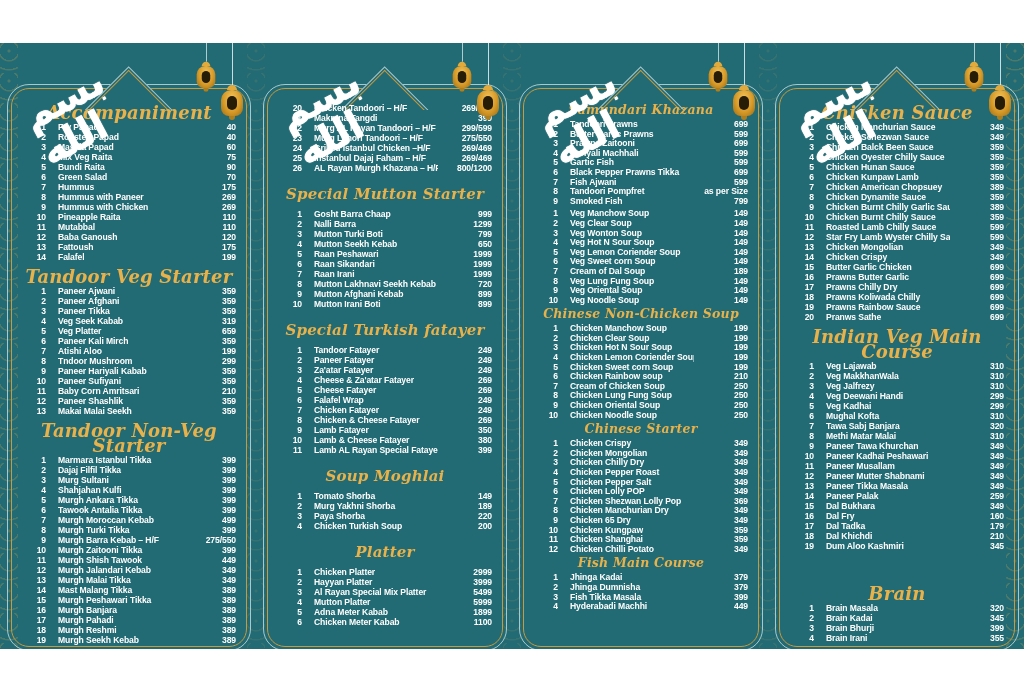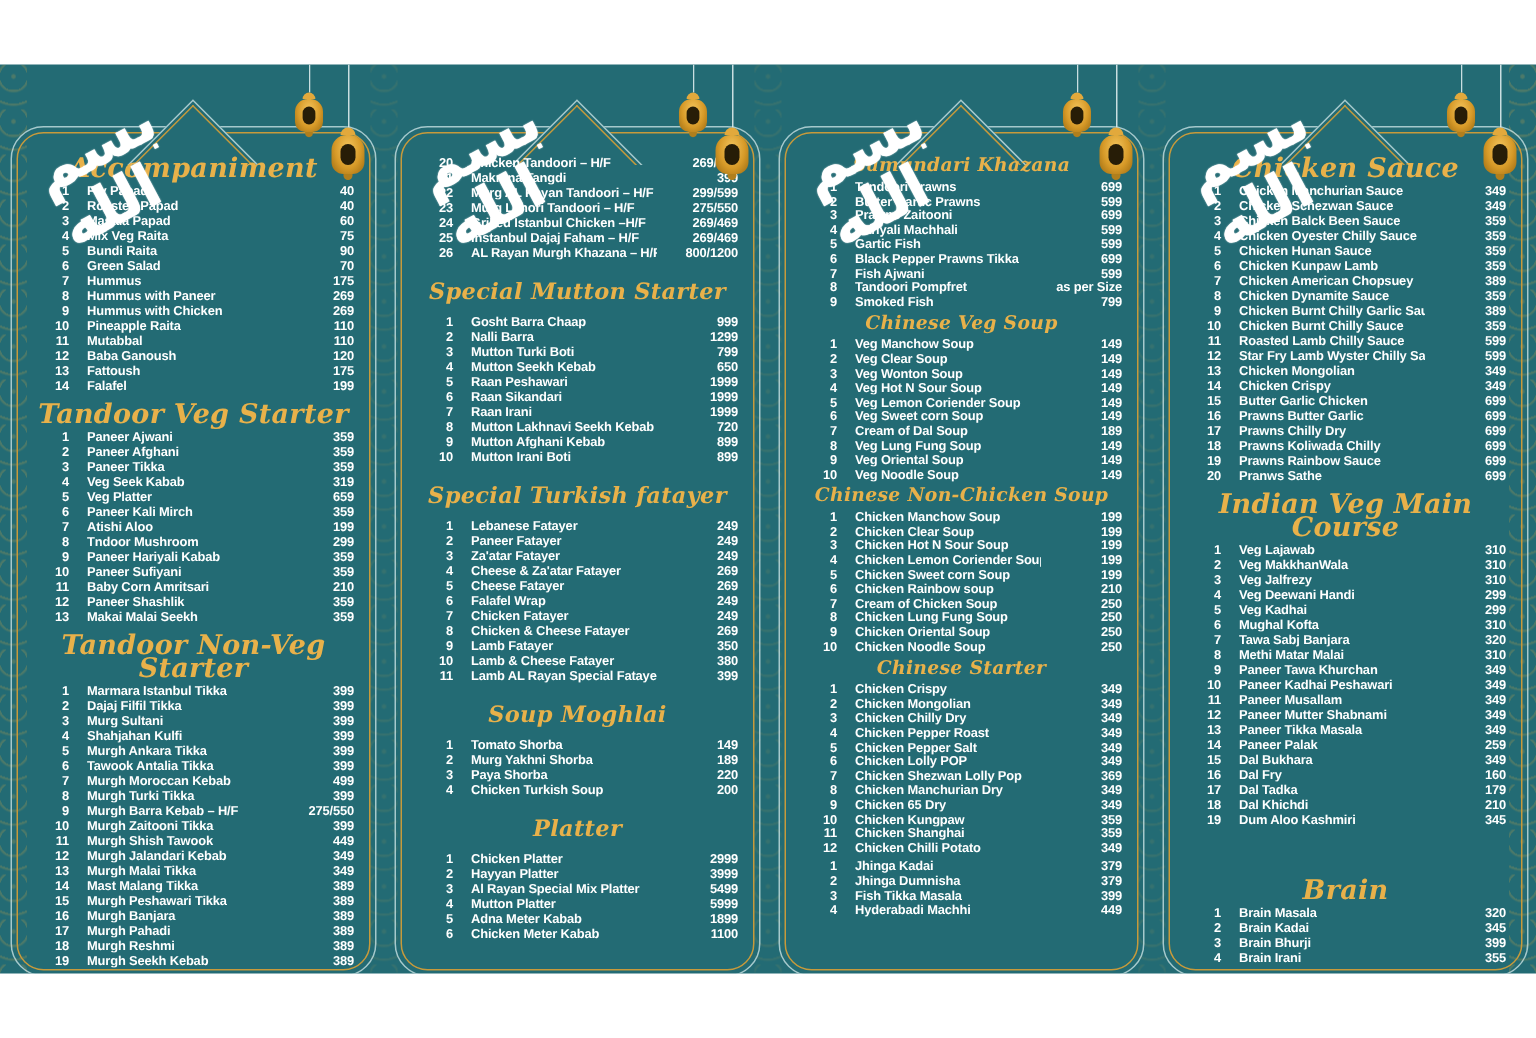--- a/index.html
+++ b/index.html
@@ -457,21 +457,21 @@
             <div class="menu-item">
               <span class="item-number">10</span>
               <span class="item-name">Mutton Irani Boti</span>
               <span class="item-price">899</span>
             </div>
           </div>
           <div class="section">
             <div class="section-title">Special Turkish fatayer</div>
             <div class="menu-item">
               <span class="item-number">1</span>
-              <span class="item-name">Lebanese Fatayer</span>
+              <span class="item-name">Tandoor Fatayer</span>
               <span class="item-price">249</span>
             </div>
             <div class="menu-item">
               <span class="item-number">2</span>
               <span class="item-name">Paneer Fatayer</span>
               <span class="item-price">249</span>
             </div>
             <div class="menu-item">
               <span class="item-number">3</span>
               <span class="item-name">Za'atar Fatayer</span>
@@ -641,21 +641,20 @@
               <span class="item-name">Tandoori Pompfret</span>
               <span class="item-price">as per Size</span>
             </div>
             <div class="menu-item">
               <span class="item-number">9</span>
               <span class="item-name">Smoked Fish</span>
               <span class="item-price">799</span>
             </div>
           </div>
           <div class="section">
-            <div class="section-title">Chinese Veg Soup</div>
             <div class="menu-item">
               <span class="item-number">1</span>
               <span class="item-name">Veg Manchow Soup</span>
               <span class="item-price">149</span>
             </div>
             <div class="menu-item">
               <span class="item-number">2</span>
               <span class="item-name">Veg Clear Soup</span>
               <span class="item-price">149</span>
             </div>
@@ -810,20 +809,21 @@
               <span class="item-name">Chicken Shanghai</span>
               <span class="item-price">359</span>
             </div>
             <div class="menu-item">
               <span class="item-number">12</span>
               <span class="item-name">Chicken Chilli Potato</span>
               <span class="item-price">349</span>
             </div>
           </div>
           <div class="section">
+            <div class="section-title">Fish Main Course</div>
             <div class="menu-item">
               <span class="item-number">1</span>
               <span class="item-name">Jhinga Kadai</span>
               <span class="item-price">379</span>
             </div>
             <div class="menu-item">
               <span class="item-number">2</span>
               <span class="item-name">Jhinga Dumnisha</span>
               <span class="item-price">379</span>
             </div>

